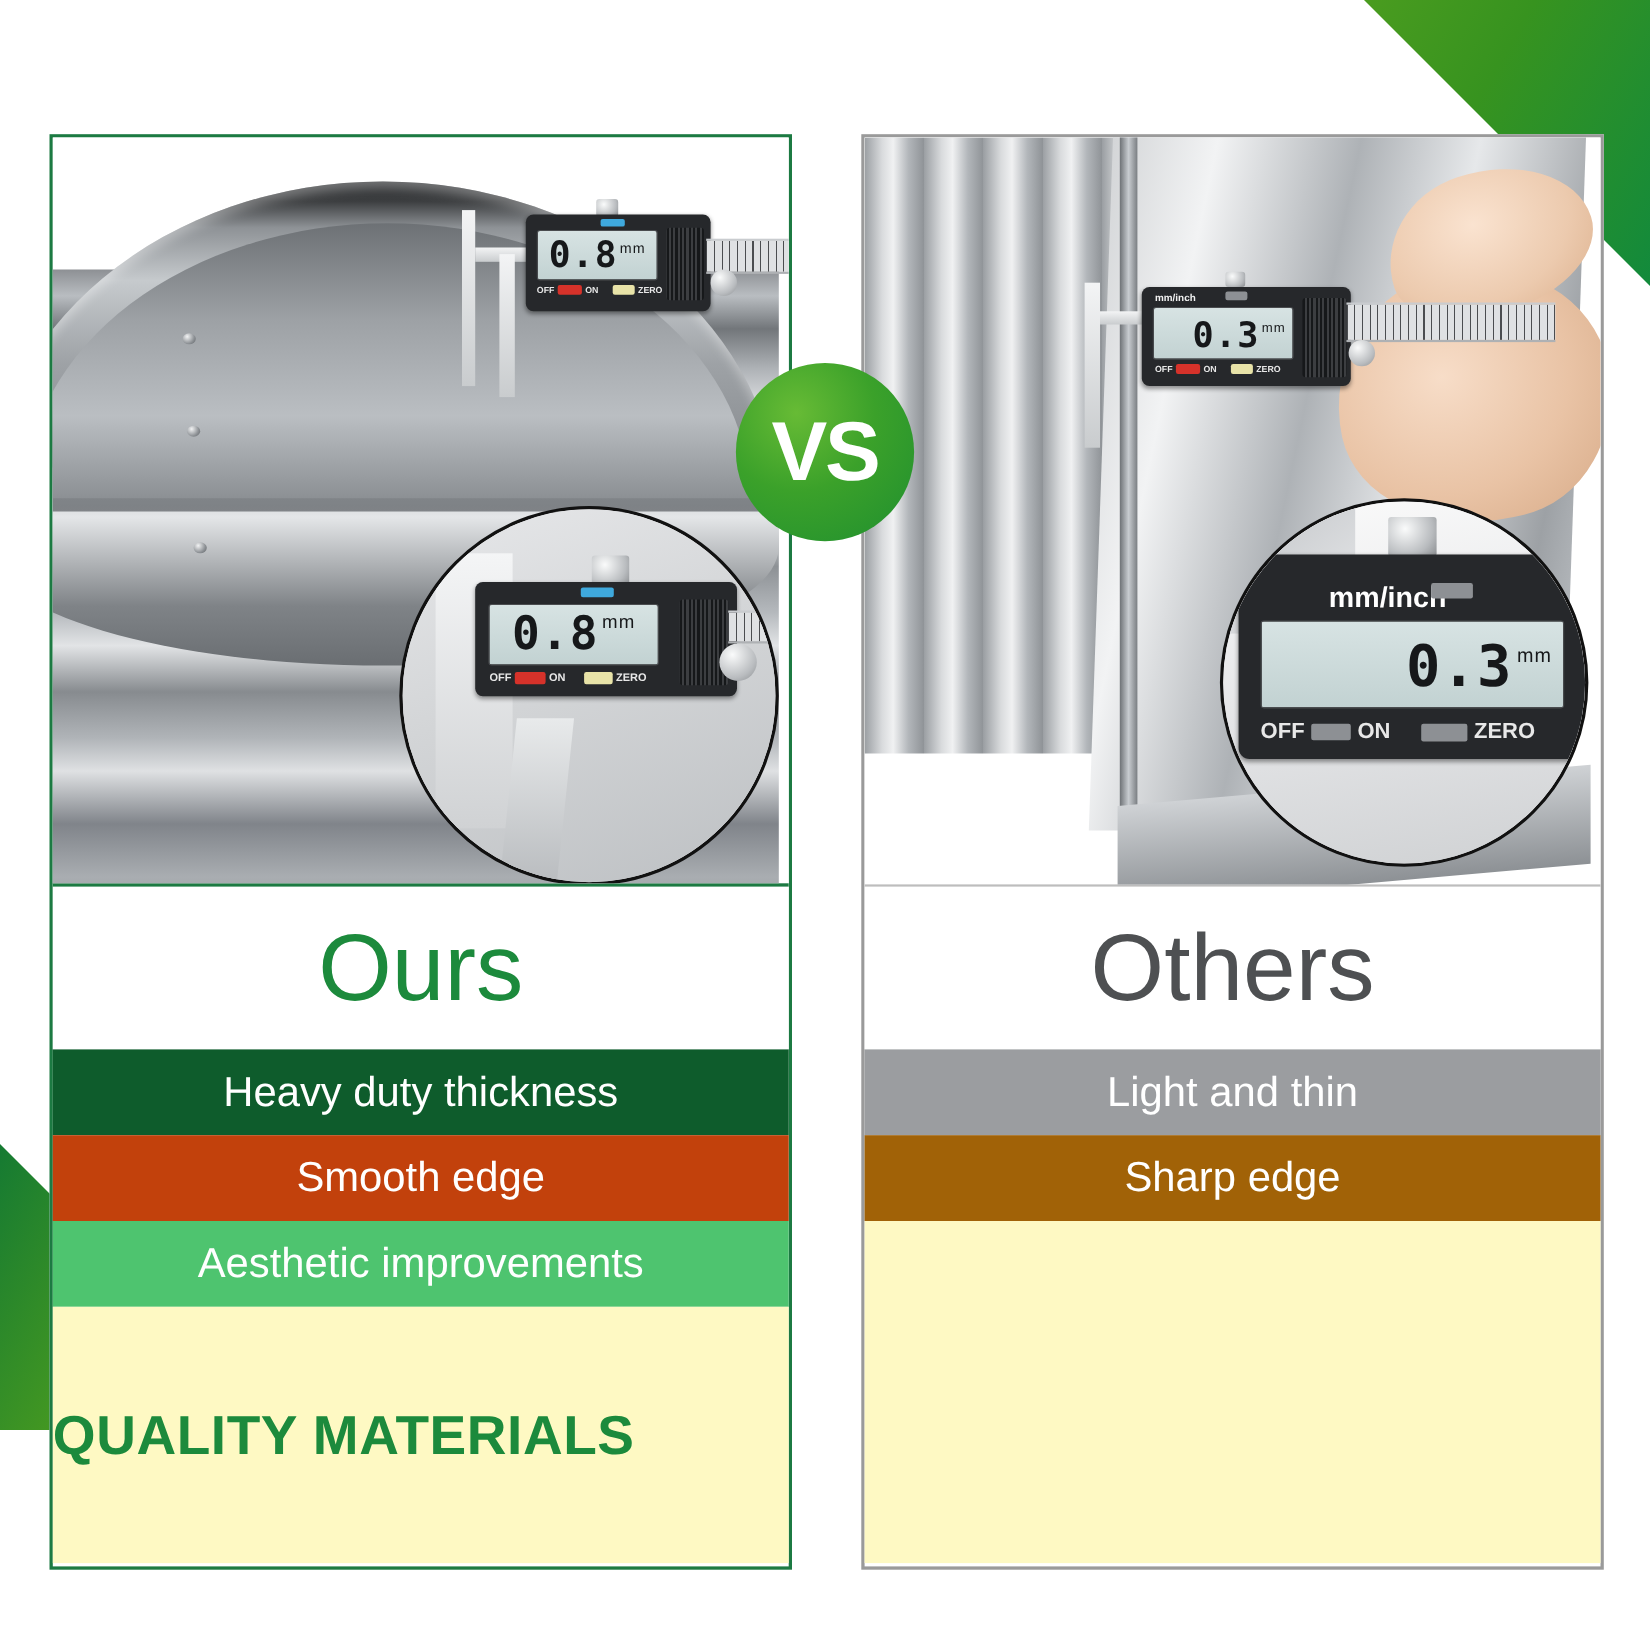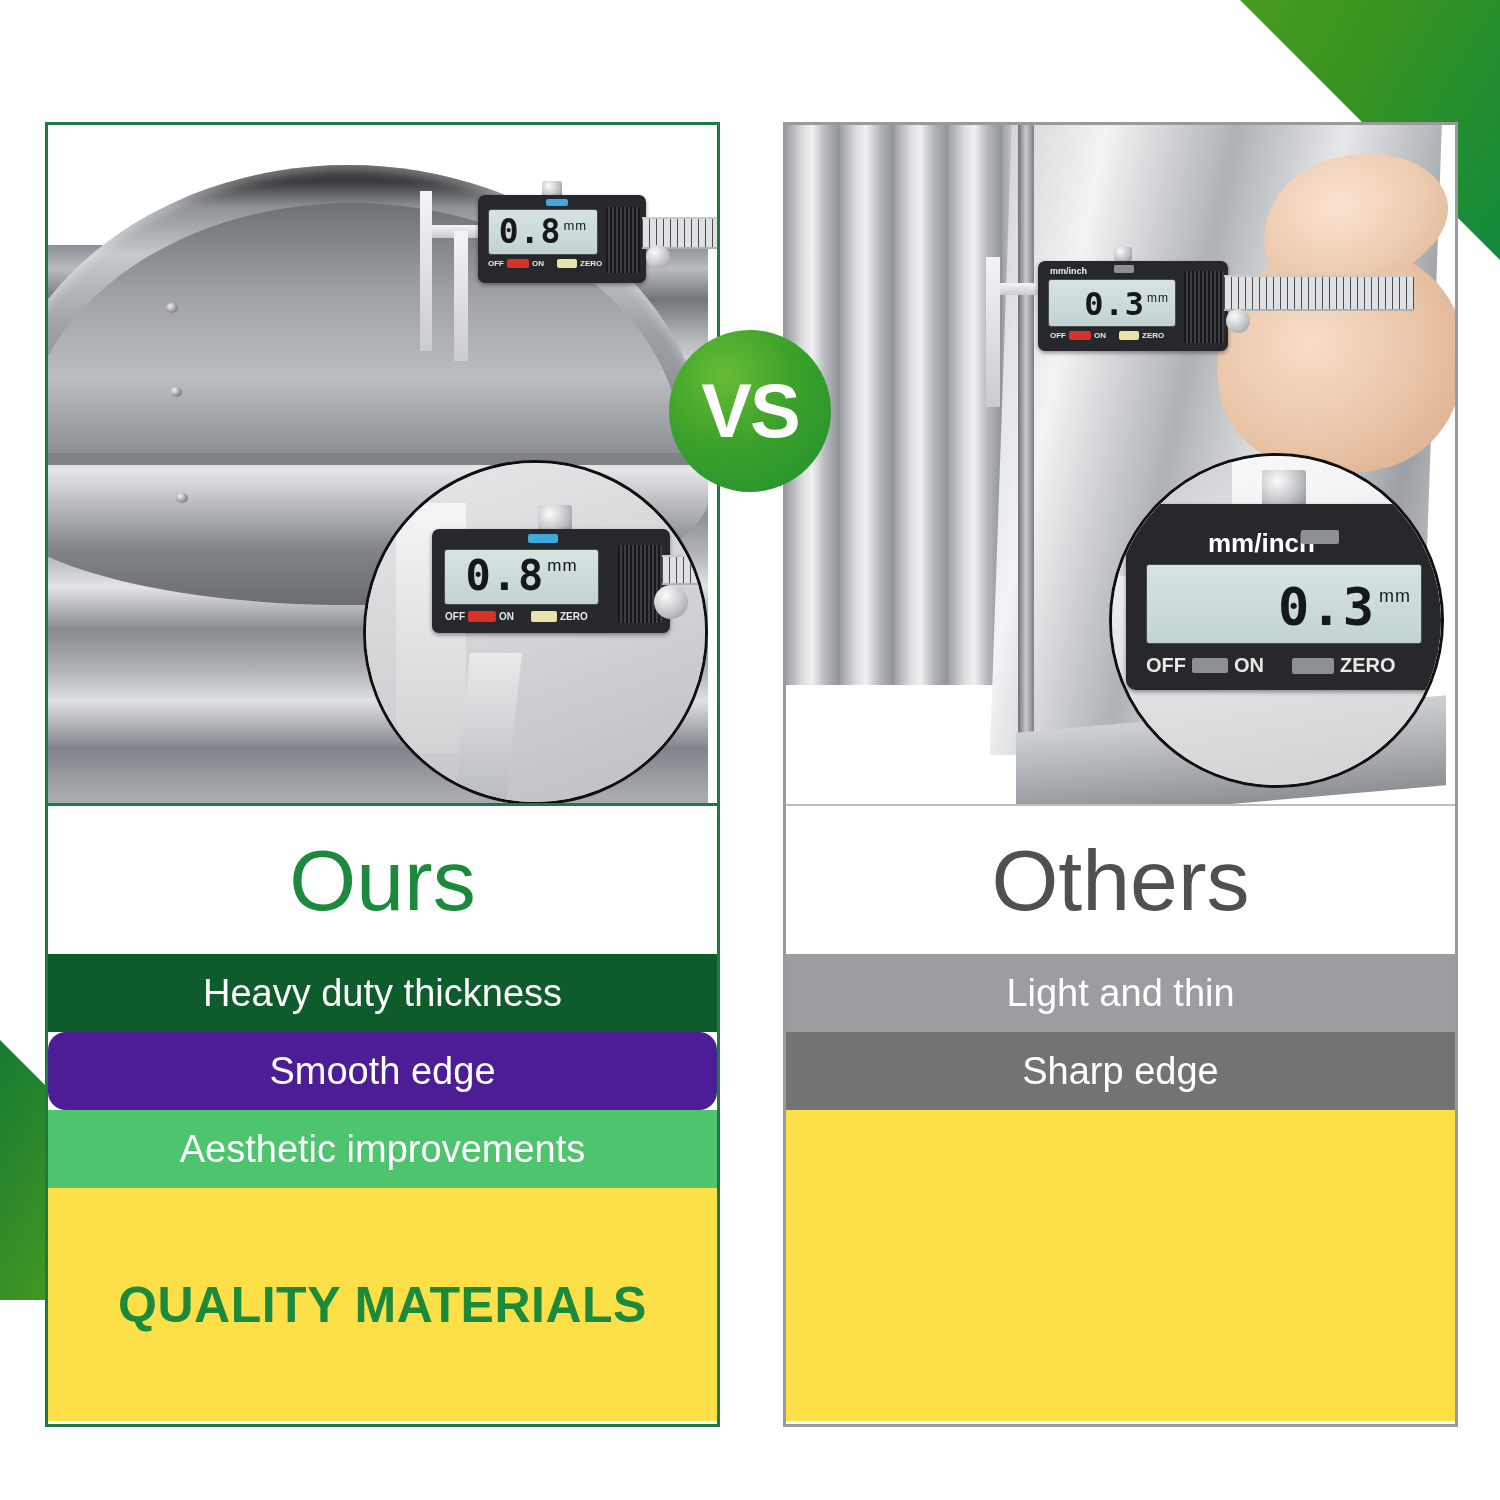--- a/index.html
+++ b/index.html
@@ -166,22 +166,22 @@
   .title-text { font-size:86px; font-weight:400; line-height:1; }
   .title-ours   { color:#1c8a3c; }
   .title-others { color:#4e5052; }
 
   .row {
     height:78px; display:flex; align-items:center; justify-content:center;
     color:#ffffff; font-size:38px; font-weight:400; text-align:center;
     padding:0 10px;
   }
   .footer-box {
-    height:auto; flex:1; display:flex; align-items:center; justify-content:center;
-    background:#fde047;
+    height:auto; flex:1; display:flex; align-items:center; 
+    background:#fef9c3;
   }
   .footer-text {
     color:#1c8a3c; font-size:50px; font-weight:bold; letter-spacing:.5px;
   }
   .rows-wrap { display:flex; flex-direction:column; height:calc(100% - 681px - 3px); }
 </style>
 </head>
 <body>
 
 <div id="stage">
@@ -255,21 +255,21 @@
       </div>
     </div>
 
     <div class="rows-wrap">
       <div class="title-box">
         <span class="title-text title-ours">Ours</span>
       </div>
       <div class="row" style="background:#0e5c2c;">
         <span>Heavy duty thickness</span>
       </div>
-      <div class="row" style="background:#4c1d95;border-radius:18px;">
+      <div class="row" style="background:#c2410c;">
         <span>Smooth edge</span>
       </div>
       <div class="row" style="background:#4ec46f;">
         <span>Aesthetic improvements</span>
       </div>
       <div class="footer-box">
         <span class="footer-text">QUALITY MATERIALS</span>
       </div>
     </div>
   </div>
@@ -333,21 +333,21 @@
       </div>
     </div>
 
     <div class="rows-wrap">
       <div class="title-box">
         <span class="title-text title-others">Others</span>
       </div>
       <div class="row" style="background:#9b9da0;">
         <span>Light and thin</span>
       </div>
-      <div class="row" style="background:#737373;text-align:center;">
+      <div class="row" style="background:#a16207;text-align:center;">
         <span>Sharp edge</span>
       </div>
       <div class="footer-box">
         <span class="footer-text"></span>
       </div>
     </div>
   </div>
 
   <div class="vs-badge">
     <span class="vs-text">VS</span>

